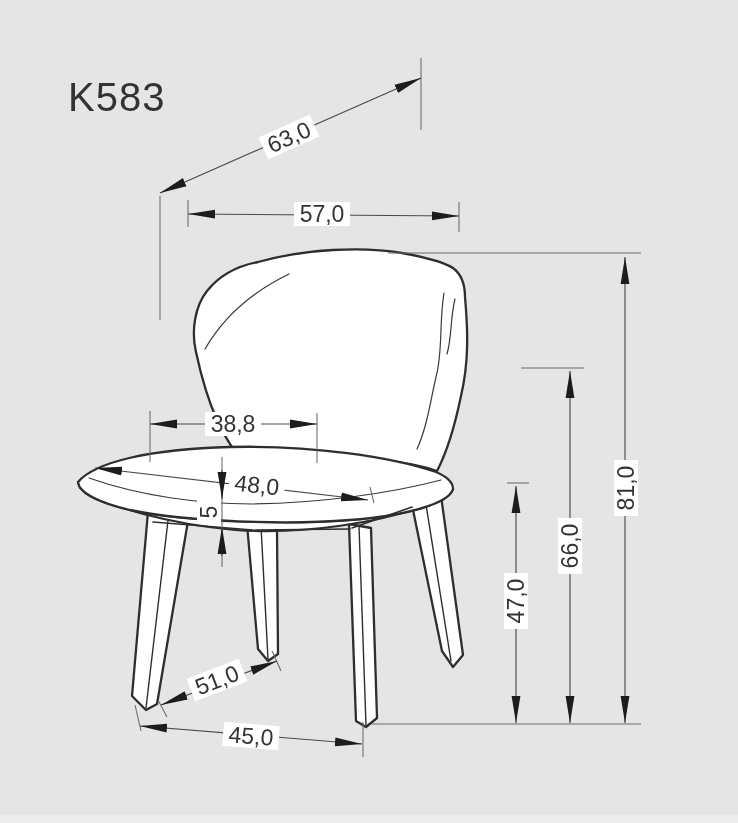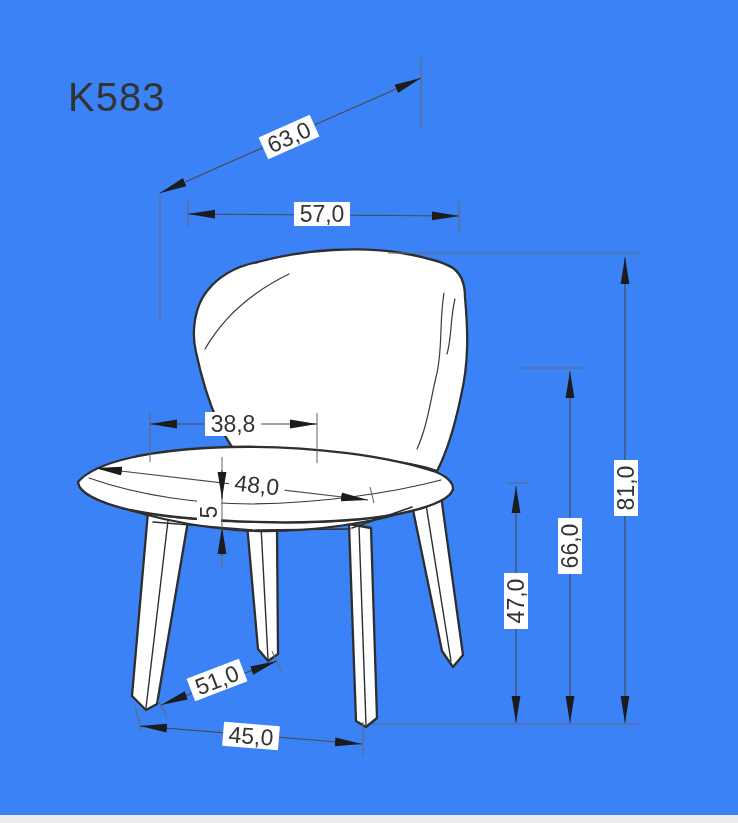--- a/index.html
+++ b/index.html
@@ -1,16 +1,16 @@
 <!DOCTYPE html>
 <html><head>
 <meta charset="utf-8">
 <style>
   html,body{margin:0;padding:0;background:#ffffff;}
-  .stage{position:relative;width:738px;height:823px;background:#3b82f6;overflow:hidden;
+  .stage{position:relative;width:738px;height:823px;background:#e5e5e5;overflow:hidden;
          font-family:"Liberation Sans", sans-serif;text-align:right;}
   svg{display:block;}
   .chair-line{fill:#ffffff;stroke:#2e2e2e;stroke-width:2.3;stroke-linejoin:round;}
   .chair-thin{fill:none;stroke:#3a3a3a;stroke-width:1.2;stroke-linecap:round;}
   .chair-mid{fill:none;stroke:#2e2e2e;stroke-width:1.4;stroke-linecap:round;}
   .brace{fill:none;stroke:#2e2e2e;stroke-width:1.6;stroke-linecap:round;}
   .rim{fill:#ffffff;stroke:#2e2e2e;stroke-width:2.1;}
   .dimline{fill:none;stroke:#4a4a4a;stroke-width:1.15;}
   .extline{fill:none;stroke:#6a6a6a;stroke-width:1.05;}
   .halo{fill:#ffffff;stroke:none;}

